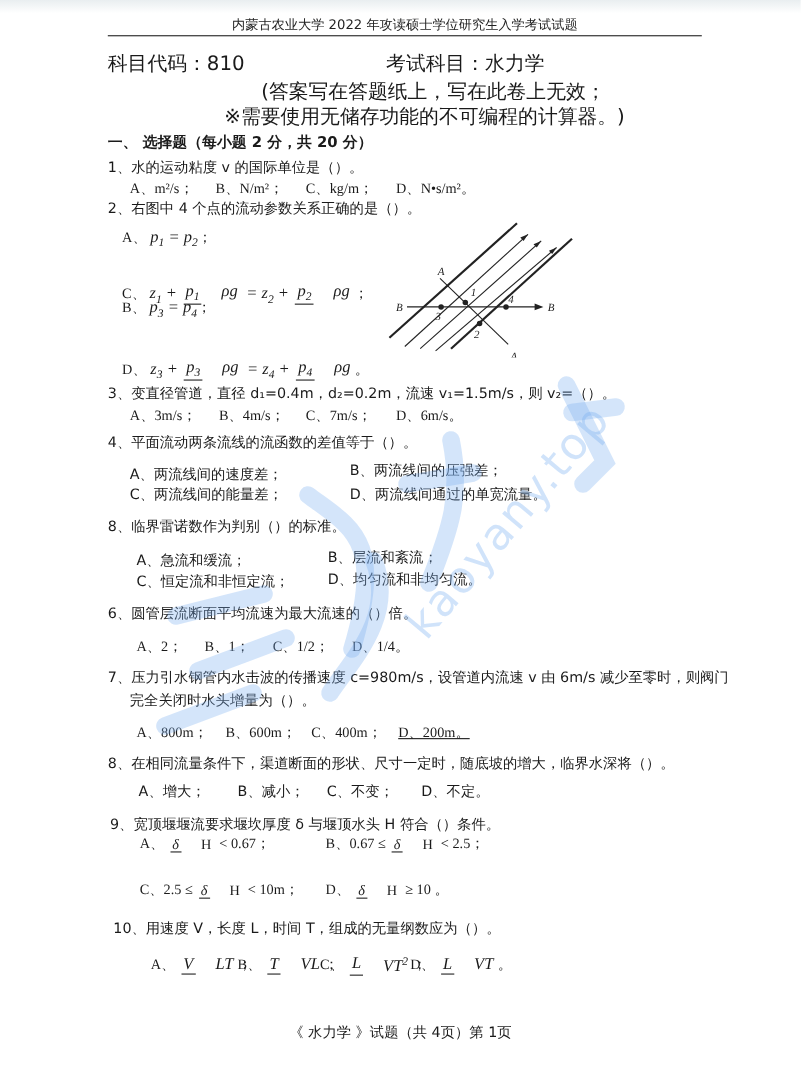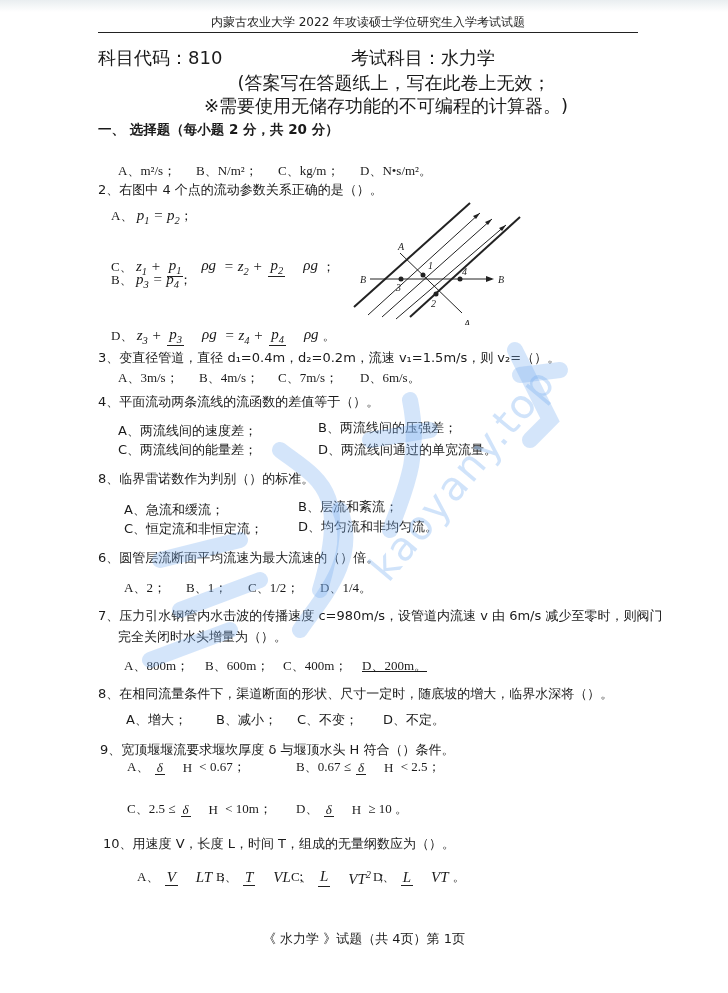--- a/index.html
+++ b/index.html
@@ -39,20 +39,21 @@
 
   <div class="subj-row">
     <span class="subj-code">科目代码：810</span>
     <span class="subj-name">考试科目：水力学</span>
   </div>
   <div class="note1">(答案写在答题纸上，写在此卷上无效；</div>
   <div class="note2">※需要使用无储存功能的不可编程的计算器。)</div>
 
   <div class="sec">一、  选择题（每小题 2 分，共 20 分）</div>
 
+  <div class="t" style="left:98px; top:143px;">1、水的运动粘度 v 的国际单位是（）。</div>
   <div class="opt" style="left:118px; top:162px;">A、m²/s；</div>
   <div class="opt" style="left:196px; top:162px;">B、N/m²；</div>
   <div class="opt" style="left:278px; top:162px;">C、kg/m；</div>
   <div class="opt" style="left:360px; top:162px;">D、N•s/m²。</div>
 
   <div class="t" style="left:98px; top:181px;">2、右图中 4 个点的流动参数关系正确的是（）。</div>
   <div class="opt" style="left:111px; top:207px;">A、 <span class="math">p<sub>1</sub> = p<sub>2</sub></span>；</div>
   <div class="opt" style="left:111px; top:235px;margin-top:36px;">B、 <span class="math">p<sub>3</sub> = p<sub>4</sub></span>；</div>
   <div class="opt" style="left:111px; top:258px;">C、 <span class="math">z<sub>1</sub> + <span class="frac">
           <span class="num">p<sub>1</sub></span>

